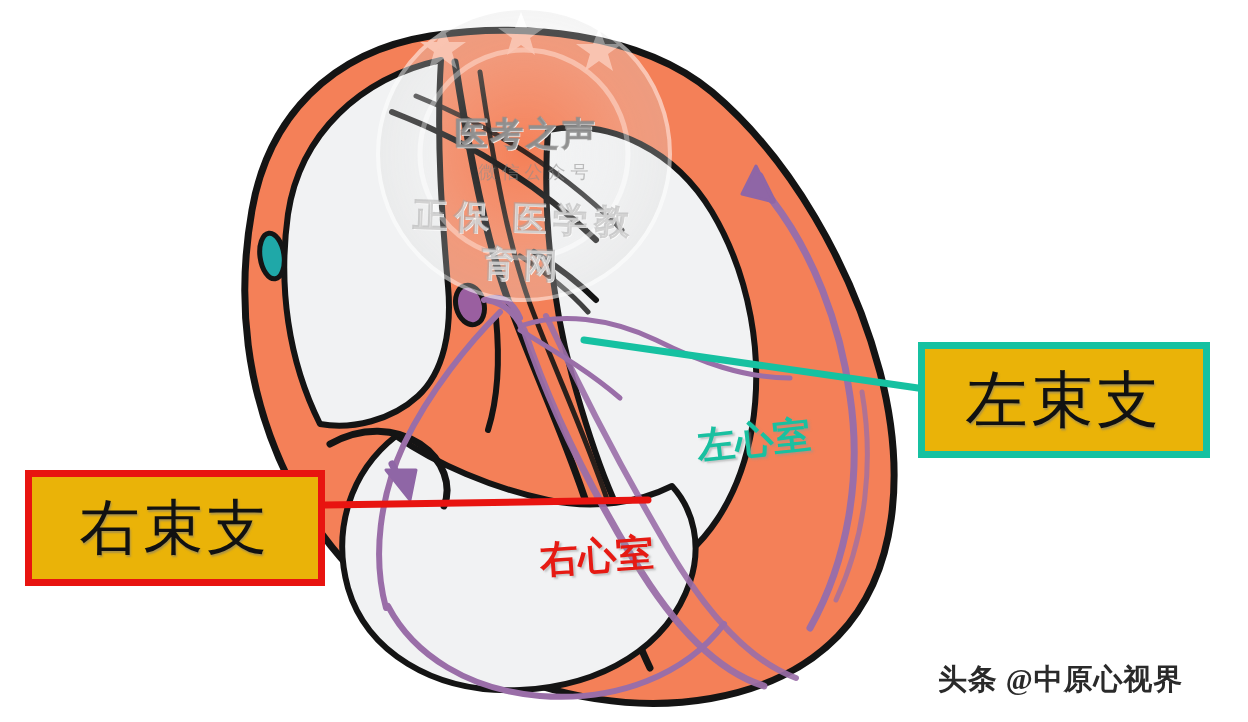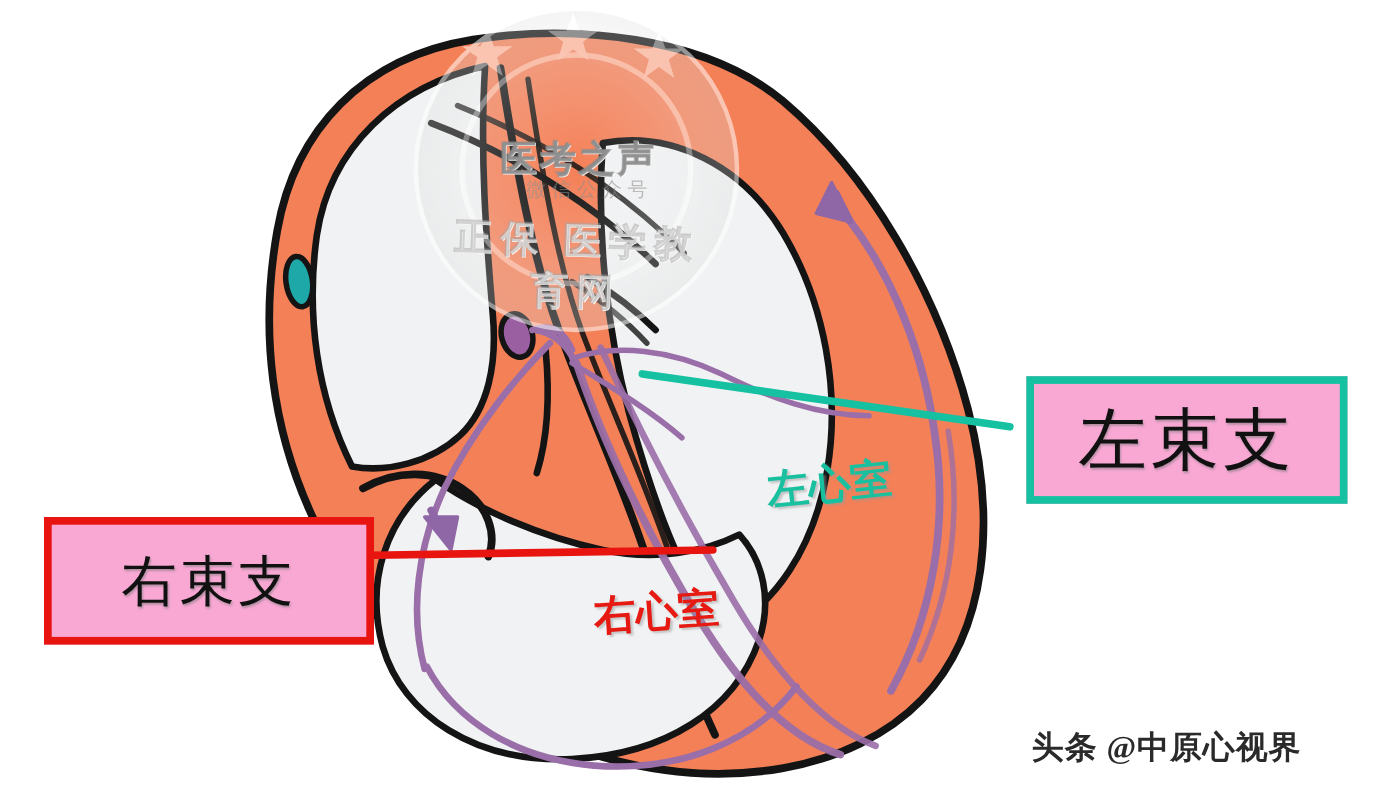--- a/index.html
+++ b/index.html
@@ -22,43 +22,42 @@
     position: absolute;
     left: 0;
     top: 0;
     width: 1248px;
     height: 722px;
   }
 
   
   .callout-box {
     position: absolute;
-    background: #f9a8d4;
+    background: #eab308;
     display: flex;
     align-items: center;
     justify-content: center;
     box-sizing: border-box;
-    margin-left: 15px;
   }
   .callout-text {
     font-family: "Liberation Serif", "DejaVu Serif", serif;
     font-weight: 400;
     color: #111111;
     letter-spacing: 0.06em;
     white-space: nowrap;
     text-shadow: 1px 2px 2px rgba(120,120,120,0.55);
   }
   #callout-right-box {
     left: 25px;
     top: 470px;
     width: 300px;
     height: 116px;
     border: 7px solid #e81410;
   }
-  #callout-right-box .callout-text { font-size: 50px; }
+  #callout-right-box .callout-text { font-size: 60px; }
   #callout-left-box {
     left: 918px;
     top: 342px;
     width: 292px;
     height: 116px;
     border: 7px solid #16c1a1;
   }
   #callout-left-box .callout-text { font-size: 62px; }
 
   
@@ -250,21 +249,21 @@
         <polygon points="521,12 527,28 544,28 530,38 535,55 521,45 507,55 512,38 498,28 515,28"></polygon>
         <polygon points="599,28 605,44 622,44 608,54 613,71 599,61 585,71 590,54 576,44 593,44"></polygon>
       </g>
     </g>
   </svg>
 
   <div style="position:absolute;left:438px;top:112px;width:176px;text-align:center;
               font-family:'Liberation Serif','DejaVu Serif',serif;font-size:33px;font-weight:700;
               color:rgba(255,255,255,0.0);letter-spacing:0.08em;
               text-shadow:0 0 1px rgba(120,120,120,0.85), 1px 1px 0 rgba(255,255,255,0.95);
-              -webkit-text-stroke:1px rgba(150,150,150,0.55);pointer-events:none;margin-top:10px;">医考之声</div>
+              -webkit-text-stroke:1px rgba(150,150,150,0.55);pointer-events:none;">医考之声</div>
 
   <div style="position:absolute;left:438px;top:160px;width:176px;text-align:center;
               font-family:'Liberation Sans','DejaVu Sans',sans-serif;font-size:18px;
               color:rgba(140,140,140,0.55);letter-spacing:0.28em;pointer-events:none;margin-left:10px;">微信公众号</div>
 
   <div style="position:absolute;left:392px;top:196px;width:264px;text-align:center;
               font-family:'Liberation Serif','DejaVu Serif',serif;font-size:34px;font-weight:700;
               color:rgba(255,255,255,0.0);letter-spacing:0.22em;
               -webkit-text-stroke:1px rgba(165,165,165,0.5);
               text-shadow:1px 1px 0 rgba(255,255,255,0.9);

